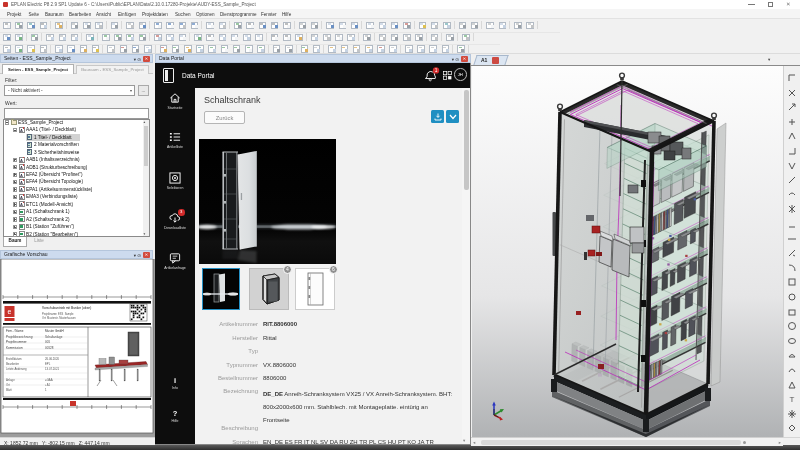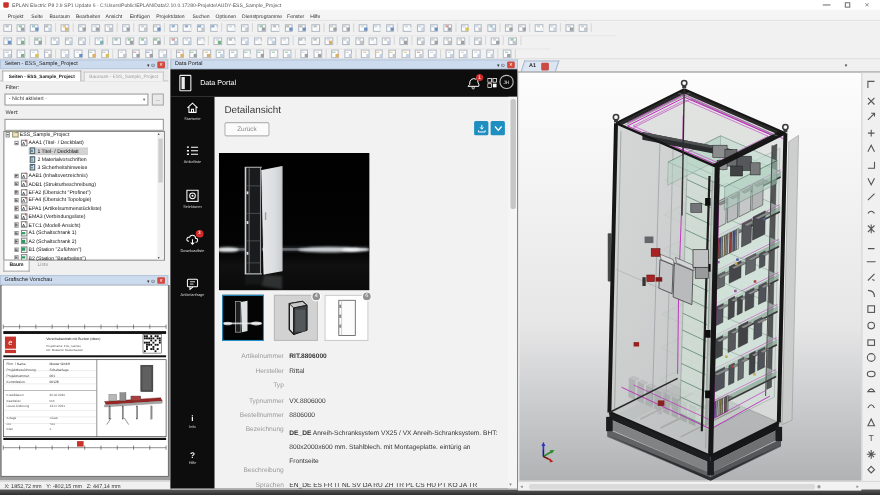--- a/index.html
+++ b/index.html
@@ -906,21 +906,21 @@
     <svg class="abs" style="left:169px;top:252px;" width="12" height="12" viewBox="0 0 13 13">
       <rect x="1.5" y="2" width="10" height="7.5" rx="1" fill="none" stroke="#fff" stroke-width="1"></rect>
       <path d="M4 9.5 L4 12 L7 9.5" fill="none" stroke="#fff" stroke-width="1"></path>
       <path d="M4 4.5 L9 4.5 M4 6.8 L7.5 6.8" stroke="#fff" stroke-width="0.8"></path>
     </svg>
     <div class="abs" style="left:155px;top:265.5px;width:40px;text-align:center;font-size:3.5px;color:#ddd;">Artikelanfrage</div>
     <div class="abs" style="left:155px;top:376px;width:40px;text-align:center;font-size:7.5px;font-weight:bold;color:#fff;">i</div>
     <div class="abs" style="left:155px;top:386px;width:40px;text-align:center;font-size:3.5px;color:#ddd;">Info</div>
     <div class="abs" style="left:155px;top:409px;width:40px;text-align:center;font-size:7.5px;font-weight:bold;color:#fff;">?</div>
     <div class="abs" style="left:155px;top:419px;width:40px;text-align:center;font-size:3.5px;color:#ddd;">Hilfe</div>
-    <div class="abs" style="left:204px;top:95px;font-size:9px;color:#3a3a3a;">Detailansicht</div>
+    <div class="abs" style="left:204px;top:95px;font-size:9px;color:#3a3a3a;">Schaltschrank</div>
     <div class="abs" style="left:204px;top:111px;width:41px;height:13px;background:#fbfbfb;border:1px solid #b5b5b5;border-radius:2px;font-size:5.8px;color:#888;text-align:center;line-height:12px;">Zurück</div>
     <div class="abs" style="left:431px;top:110px;width:13px;height:13px;background:#1f8fc2;border-radius:1.5px;">
       <svg class="abs" style="left:2.5px;top:2.5px;" width="8" height="8" viewBox="0 0 8 8">
         <path d="M4 0.5 L4 4 M2.5 2.8 L4 4.5 L5.5 2.8 M1 5.5 L1 7 L7 7 L7 5.5" fill="none" stroke="#fff" stroke-width="0.9"></path>
       </svg>
     </div>
     <div class="abs" style="left:446px;top:110px;width:13px;height:13px;background:#1f8fc2;border-radius:1.5px;">
       <svg class="abs" style="left:2.5px;top:3.5px;" width="8" height="6" viewBox="0 0 8 6">
         <path d="M1 1 L4 4.5 L7 1" fill="none" stroke="#fff" stroke-width="1.2"></path>
       </svg>

